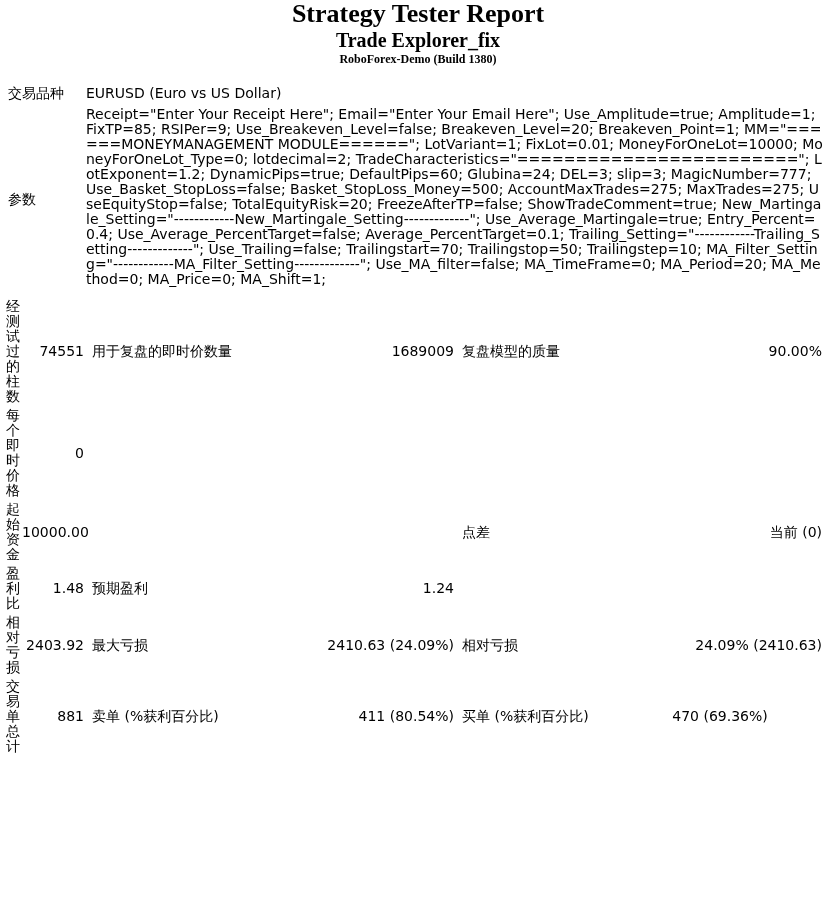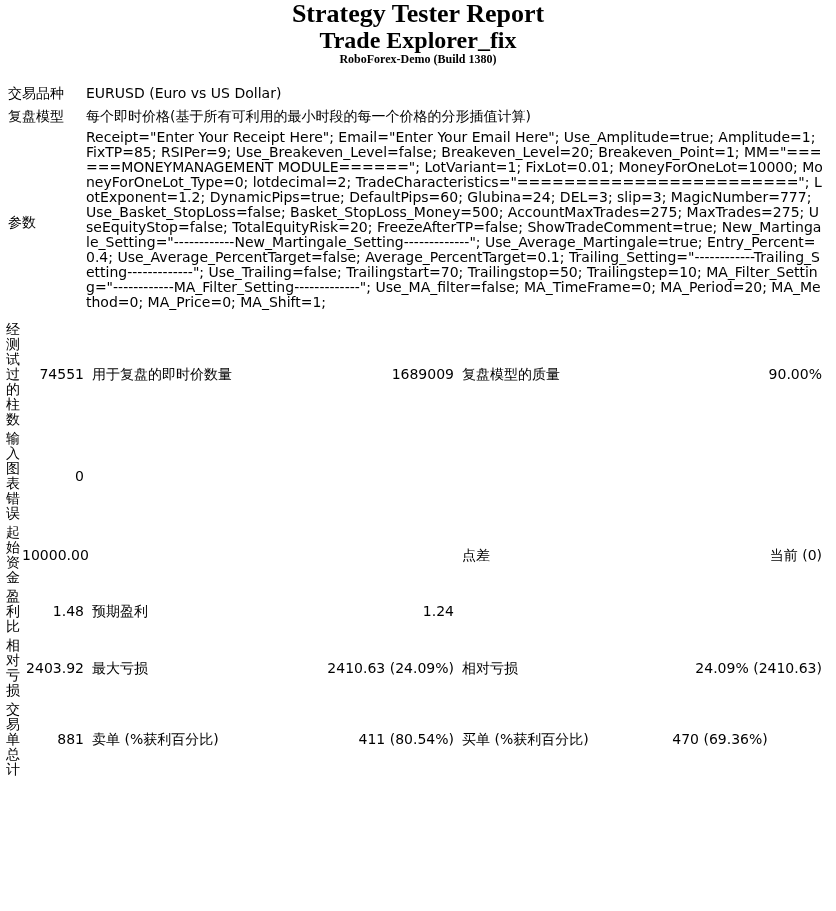--- a/index.html
+++ b/index.html
@@ -3,21 +3,21 @@
   <meta charset="utf-8">
   <style>
     html, body { margin: 0; padding: 0; background: #ffffff; }
     body {
       width: 836px; height: 911px; overflow: hidden;
       font-family: "DejaVu Sans", "Liberation Sans", sans-serif;
       font-size: 11px; color: #000;
     }
     .header { text-align: center; font-family: "Liberation Serif", "DejaVu Serif", serif; font-weight: bold; }
     .h1 { font-size: 26px; line-height: 26px; padding-top: 1px; }
-    .h2 { font-size: 24px; line-height: 22px; margin-top: 2px; }
+    .h2 { font-size: 20px; line-height: 22px; margin-top: 2px; }
     .h3 { font-size: 12px; line-height: 14px; margin-top: 1px; }
 
     table.report { border-collapse: collapse; width: 828px; margin-left: 4px; margin-top: 16px; table-layout: fixed; }
     table.report td { padding: 2px 2px; vertical-align: middle; line-height: 15px; font-size: 14px; }
     td.vert { width: 12px; word-break: break-all; line-height: 23px; padding-top: 3px; padding-bottom: 3px; }
     td.num { text-align: right; }
     .params { line-height: 13.6px; }
   </style>
 </head>
 <body>
@@ -35,24 +35,20 @@
     <col style="width:370px">
     <col style="width:0px">
     <col style="width:382px">
   </colgroup>
   <tbody>
       <tr>
     <td style="padding:4px 4px;">交易品种</td>
     <td colspan="4" style="padding-left:6px;">EURUSD (Euro vs US Dollar)</td>
   </tr>
   <tr>
-    <td style="padding:4px 4px;">复盘模型</td>
-    <td colspan="4" style="padding-left:6px;">每个即时价格(基于所有可利用的最小时段的每一个价格的分形插值计算)</td>
-  </tr>
-  <tr>
     <td style="padding:4px 4px;">参数</td>
     <td colspan="4" class="params" style="padding:2px 8px 6px 6px; word-break: break-all;">Receipt="Enter Your Receipt Here"; Email="Enter Your Email Here"; Use_Amplitude=true; Amplitude=1; FixTP=85; RSIPer=9; Use_Breakeven_Level=false; Breakeven_Level=20; Breakeven_Point=1; MM="======MONEYMANAGEMENT MODULE======"; LotVariant=1; FixLot=0.01; MoneyForOneLot=10000; MoneyForOneLot_Type=0; lotdecimal=2; TradeCharacteristics="========================"; LotExponent=1.2; DynamicPips=true; DefaultPips=60; Glubina=24; DEL=3; slip=3; MagicNumber=777; Use_Basket_StopLoss=false; Basket_StopLoss_Money=500; AccountMaxTrades=275; MaxTrades=275; UseEquityStop=false; TotalEquityRisk=20; FreezeAfterTP=false; ShowTradeComment=true; New_Martingale_Setting="------------New_Martingale_Setting-------------"; Use_Average_Martingale=true; Entry_Percent=0.4; Use_Average_PercentTarget=false; Average_PercentTarget=0.1; Trailing_Setting="------------Trailing_Setting-------------"; Use_Trailing=false; Trailingstart=70; Trailingstop=50; Trailingstep=10; MA_Filter_Setting="------------MA_Filter_Setting-------------"; Use_MA_filter=false; MA_TimeFrame=0; MA_Period=20; MA_Method=0; MA_Price=0; MA_Shift=1;</td>
   </tr>
 </tbody>
   </table>
 
 <table class="report" style="margin-top:4px;">
   <colgroup>
     <col style="width:16px">
     <col style="width:66px">
@@ -64,21 +60,21 @@
   <tbody>
       <tr>
     <td class="vert">经测试过的柱数</td>
     <td class="num">74551</td>
     <td style="padding-left:6px;">用于复盘的即时价数量</td>
     <td class="num">1689009</td>
     <td style="padding-left:6px;">复盘模型的质量</td>
     <td class="num" style="padding-right:10px;">90.00%</td>
   </tr>
   <tr>
-    <td class="vert">输入图表错误</td>
+    <td class="vert">每个即时价格</td>
     <td class="num">0</td>
     <td colspan="4"></td>
   </tr>
   <tr>
     <td class="vert">起始资金</td>
     <td class="num">10000.00</td>
     <td></td>
     <td></td>
     <td style="padding-left:6px;">点差</td>
     <td class="num" style="padding-right:10px;">当前 (0)</td>

